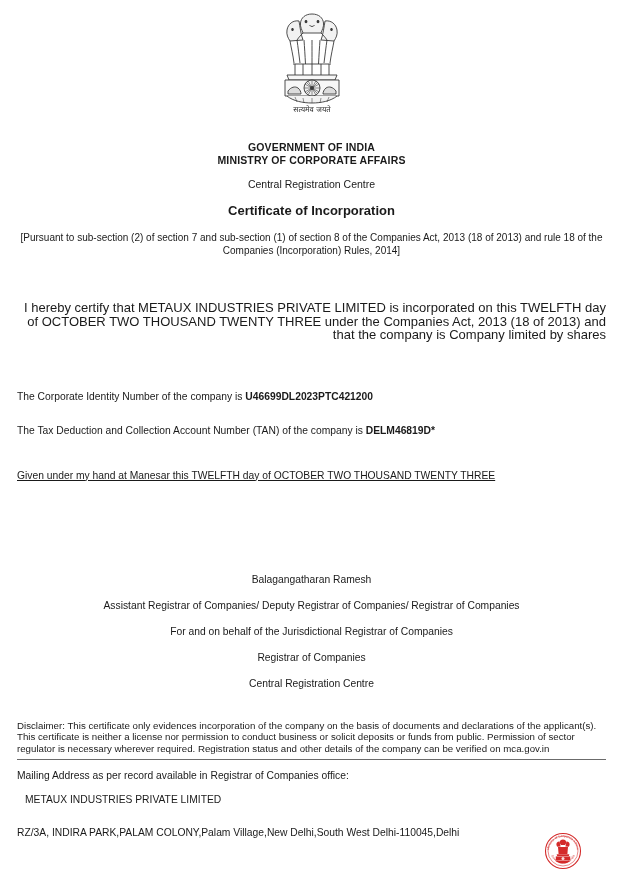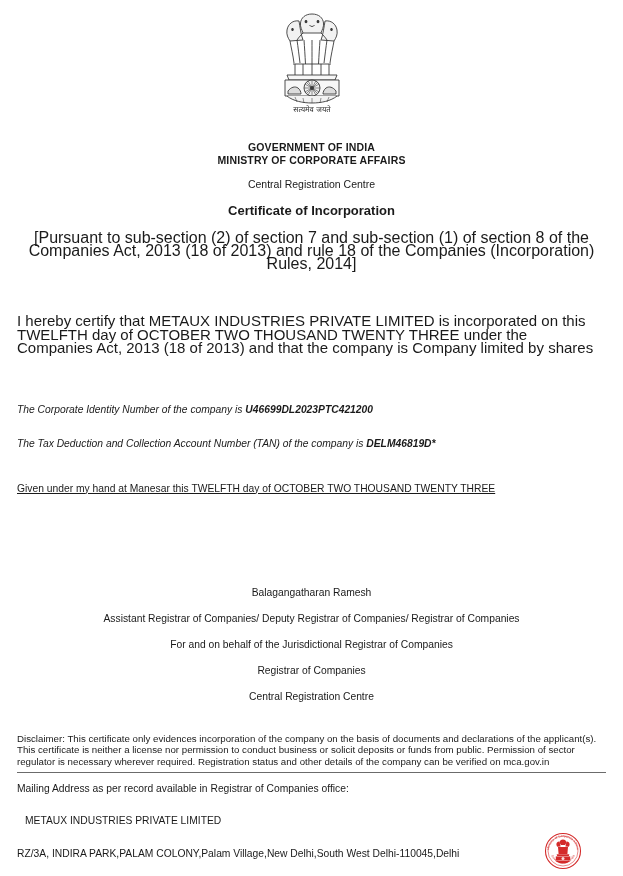--- a/index.html
+++ b/index.html
@@ -49,41 +49,40 @@
     font-size: 10.5px;
     font-weight: normal;
     margin-top: 12px;
   }
   .coi-line {
     font-size: 13px;
     font-weight: bold;
     margin-top: 13px;
   }
   .pursuant {
-    font-size: 16px;
+    font-size: 10px;
     line-height: 13px;
     margin: 13px auto 0 auto;
     width: 592px;
     text-align: center;
   }
 
   
   .body-block {
     margin: 0 17px;
   }
   .certify {
-    font-size: 15px;
+    font-size: 13px;
     line-height: 13.5px;
     margin-top: 44px;
-    text-align: left;
+    text-align: right;
   }
   .idline {
     font-size: 10.3px;
     line-height: 13.5px;
-    font-style: italic;
   }
   .idline.cin { margin-top: 48px; }
   .idline.pan { margin-top: 21px; }
   .idline.tan { margin-top: 21px; }
   .idline b { font-weight: bold; }
   .given {
     font-size: 10.3px;
     margin-top: 32px;
     text-decoration: underline;
   }
@@ -116,21 +115,21 @@
     height: 0;
   }
   .mail-block {
     margin: 0 17px;
   }
   .mailline {
     font-size: 10.3px;
     line-height: 13px;
   }
   .mail-title { margin-top: 9px; }
-  .mail-name  { margin-top: 19px; padding-left: 8px; }
+  .mail-name  { margin-top: 11px; padding-left: 8px; }
   .mail-addr  { margin-top: 20px; }
 
   
   .seal-wrap {
     position: absolute;
     right: 35px;
     bottom: 4px;
     width: 46px;
     height: 42px;
   }

